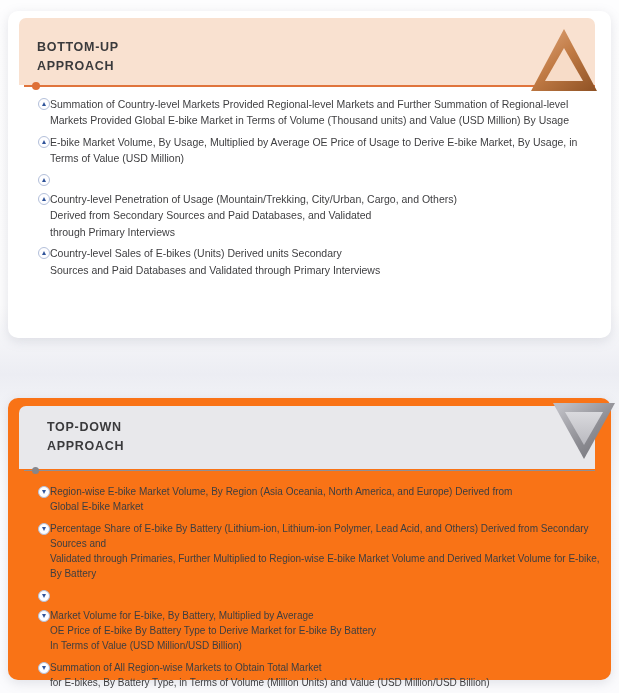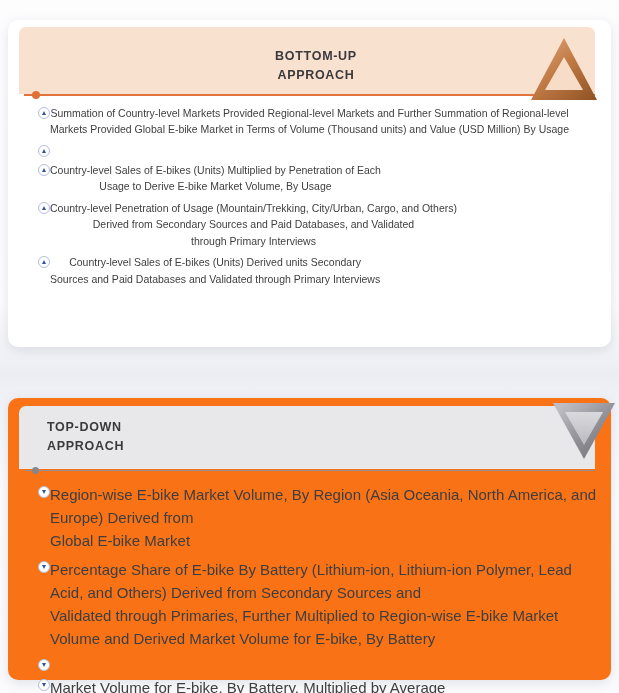--- a/index.html
+++ b/index.html
@@ -2,21 +2,21 @@
 <html><head>
 <meta charset="utf-8">
 <style>
   html,body{margin:0;padding:0;}
   body{
     width:619px;height:693px;position:relative;overflow:hidden;
     font-family:"Liberation Sans",sans-serif;
     background:linear-gradient(180deg,#fdfdfe 0%,#fcfcfd 44%,#ecedf3 54%,#f4f5f8 60%,#fcfcfd 72%,#fbfbfd 100%);
   }
   .card{position:absolute;left:8px;width:603px;border-radius:10px;}
-  .card-top{top:20px;height:327px;background:#ffffff;box-shadow:0 3px 12px rgba(120,125,145,.20);text-align:center;}
+  .card-top{top:11px;height:327px;background:#ffffff;box-shadow:0 3px 12px rgba(120,125,145,.20);}
   .card-bottom{top:398px;height:282px;background:#f97316;box-shadow:0 3px 12px rgba(120,125,145,.20);}
 
   .hdr{position:absolute;left:11px;width:576px;border-radius:7px 7px 0 0;}
   .hdr-peach{top:7px;height:67px;background:#f9e1d0;}
   .hdr-gray{top:8px;height:63px;background:#e8e8eb;}
 
   .title{margin:0;white-space:pre-line;color:#3a3a3c;font-size:12.5px;font-weight:600;
          letter-spacing:.7px;line-height:1.5;}
   .hdr-peach .title{padding:20px 0 0 18px;}
   .hdr-gray .title{padding:12px 0 0 28px;}
@@ -51,21 +51,21 @@
 
   .bi{flex:0 0 auto;width:10px;height:10px;margin-top:2px;border-radius:50%;
       border:1px solid #b4c0da;background:#fdfdff;display:flex;align-items:center;justify-content:center;}
   .t-up{width:0;height:0;border-left:2.5px solid transparent;border-right:2.5px solid transparent;
         border-bottom:4.5px solid #30549a;}
   .t-down{width:0;height:0;border-left:2.5px solid transparent;border-right:2.5px solid transparent;
         border-top:4.5px solid #30549a;}
 
   .btext{white-space:pre-line;color:#3e3e40;}
   .card-top .btext{font-size:10.5px;line-height:1.57;}
-  .card-bottom .btext{font-size:15px;line-height:1.53;}
+  .card-bottom .btext{font-size:10px;line-height:1.53;}
 </style>
 </head>
 <body>
 
 <section class="card card-top">
   <header class="hdr hdr-peach">
     <h2 class="title">BOTTOM-UP
 APPROACH</h2>
     <div class="rule rule-orange">
       <span class="dot"></span>
@@ -79,27 +79,27 @@
       <span class="bi">
           <i class="t-up"></i>
         </span>
       <span class="btext">Summation of Country-level Markets Provided Regional-level Markets and Further Summation of Regional-level
 Markets Provided Global E-bike Market in Terms of Volume (Thousand units) and Value (USD Million) By Usage</span>
     </li>
     <li class="item">
       <span class="bi">
           <i class="t-up"></i>
         </span>
+      <span class="btext">E-bike Market Volume, By Usage, Multiplied by Average OE Price of Usage to Derive E-bike Market, By Usage, in
+Terms of Value (USD Million)</span>
     </li>
     <li class="item">
       <span class="bi">
           <i class="t-up"></i>
         </span>
-      <span class="btext">Country-level Sales of E-bikes (Units) Multiplied by Penetration of Each
-Usage to Derive E-bike Market Volume, By Usage</span>
     </li>
     <li class="item">
       <span class="bi">
           <i class="t-up"></i>
         </span>
       <span class="btext">Country-level Penetration of Usage (Mountain/Trekking, City/Urban, Cargo, and Others)
 Derived from Secondary Sources and Paid Databases, and Validated
 through Primary Interviews</span>
     </li>
     <li class="item">

